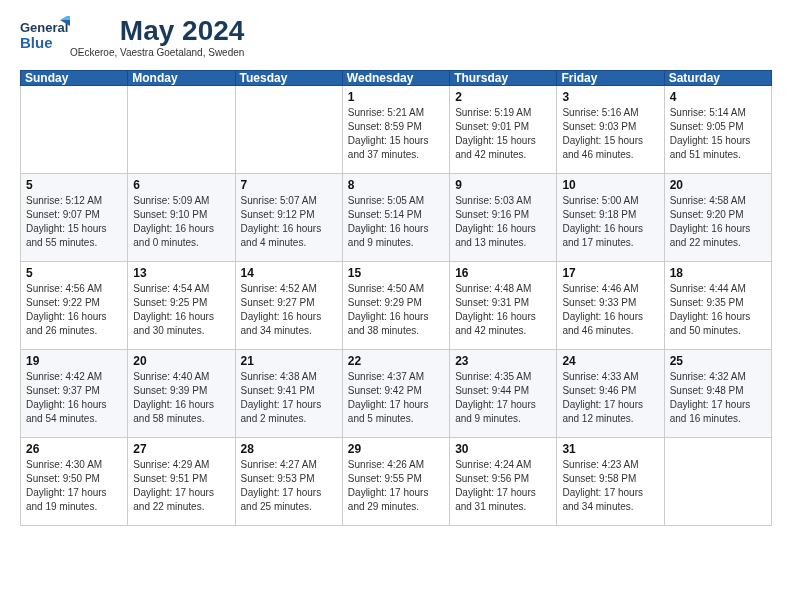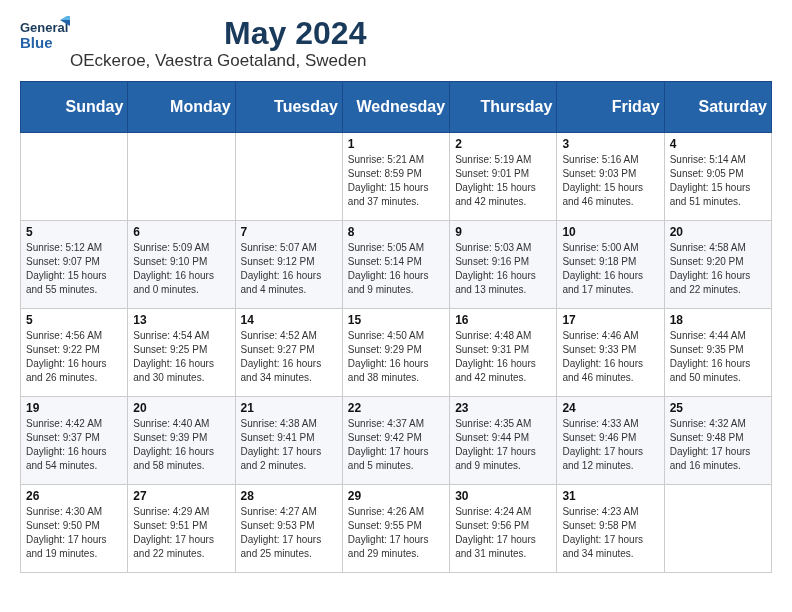--- a/index.html
+++ b/index.html
@@ -23,42 +23,42 @@
     }
     .logo {
       display: flex;
       align-items: center;
       gap: 4px;
     }
     .title-block {
       text-align: right;
     }
     .title-month {
-      font-size: 32px;
+      font-size: 28px;
       font-weight: bold;
       color: #1a3a5c;
       line-height: 1.1;
     }
     .title-location {
-      font-size: 17px;
+      font-size: 10px;
       color: #333;
       font-weight: normal;
     }
     .calendar {
       width: 100%;
       border-collapse: collapse;
       border: 1px solid #ccc;
     }
     .calendar th {
       background: #2563a8;
       color: #fff;
-      font-size: 16px;
+      font-size: 12px;
       font-weight: bold;
-      padding: 16px 4px;
-      text-align: right;
+      padding: 0 4px;
+      text-align: left;
       border: 1px solid #1a4a8c;
     }
     .calendar td {
       width: calc(100%/7);
       vertical-align: top;
       border: 1px solid #ccc;
       padding: 4px 5px;
       font-size: 10px;
       color: #222;
       background: #fff;

